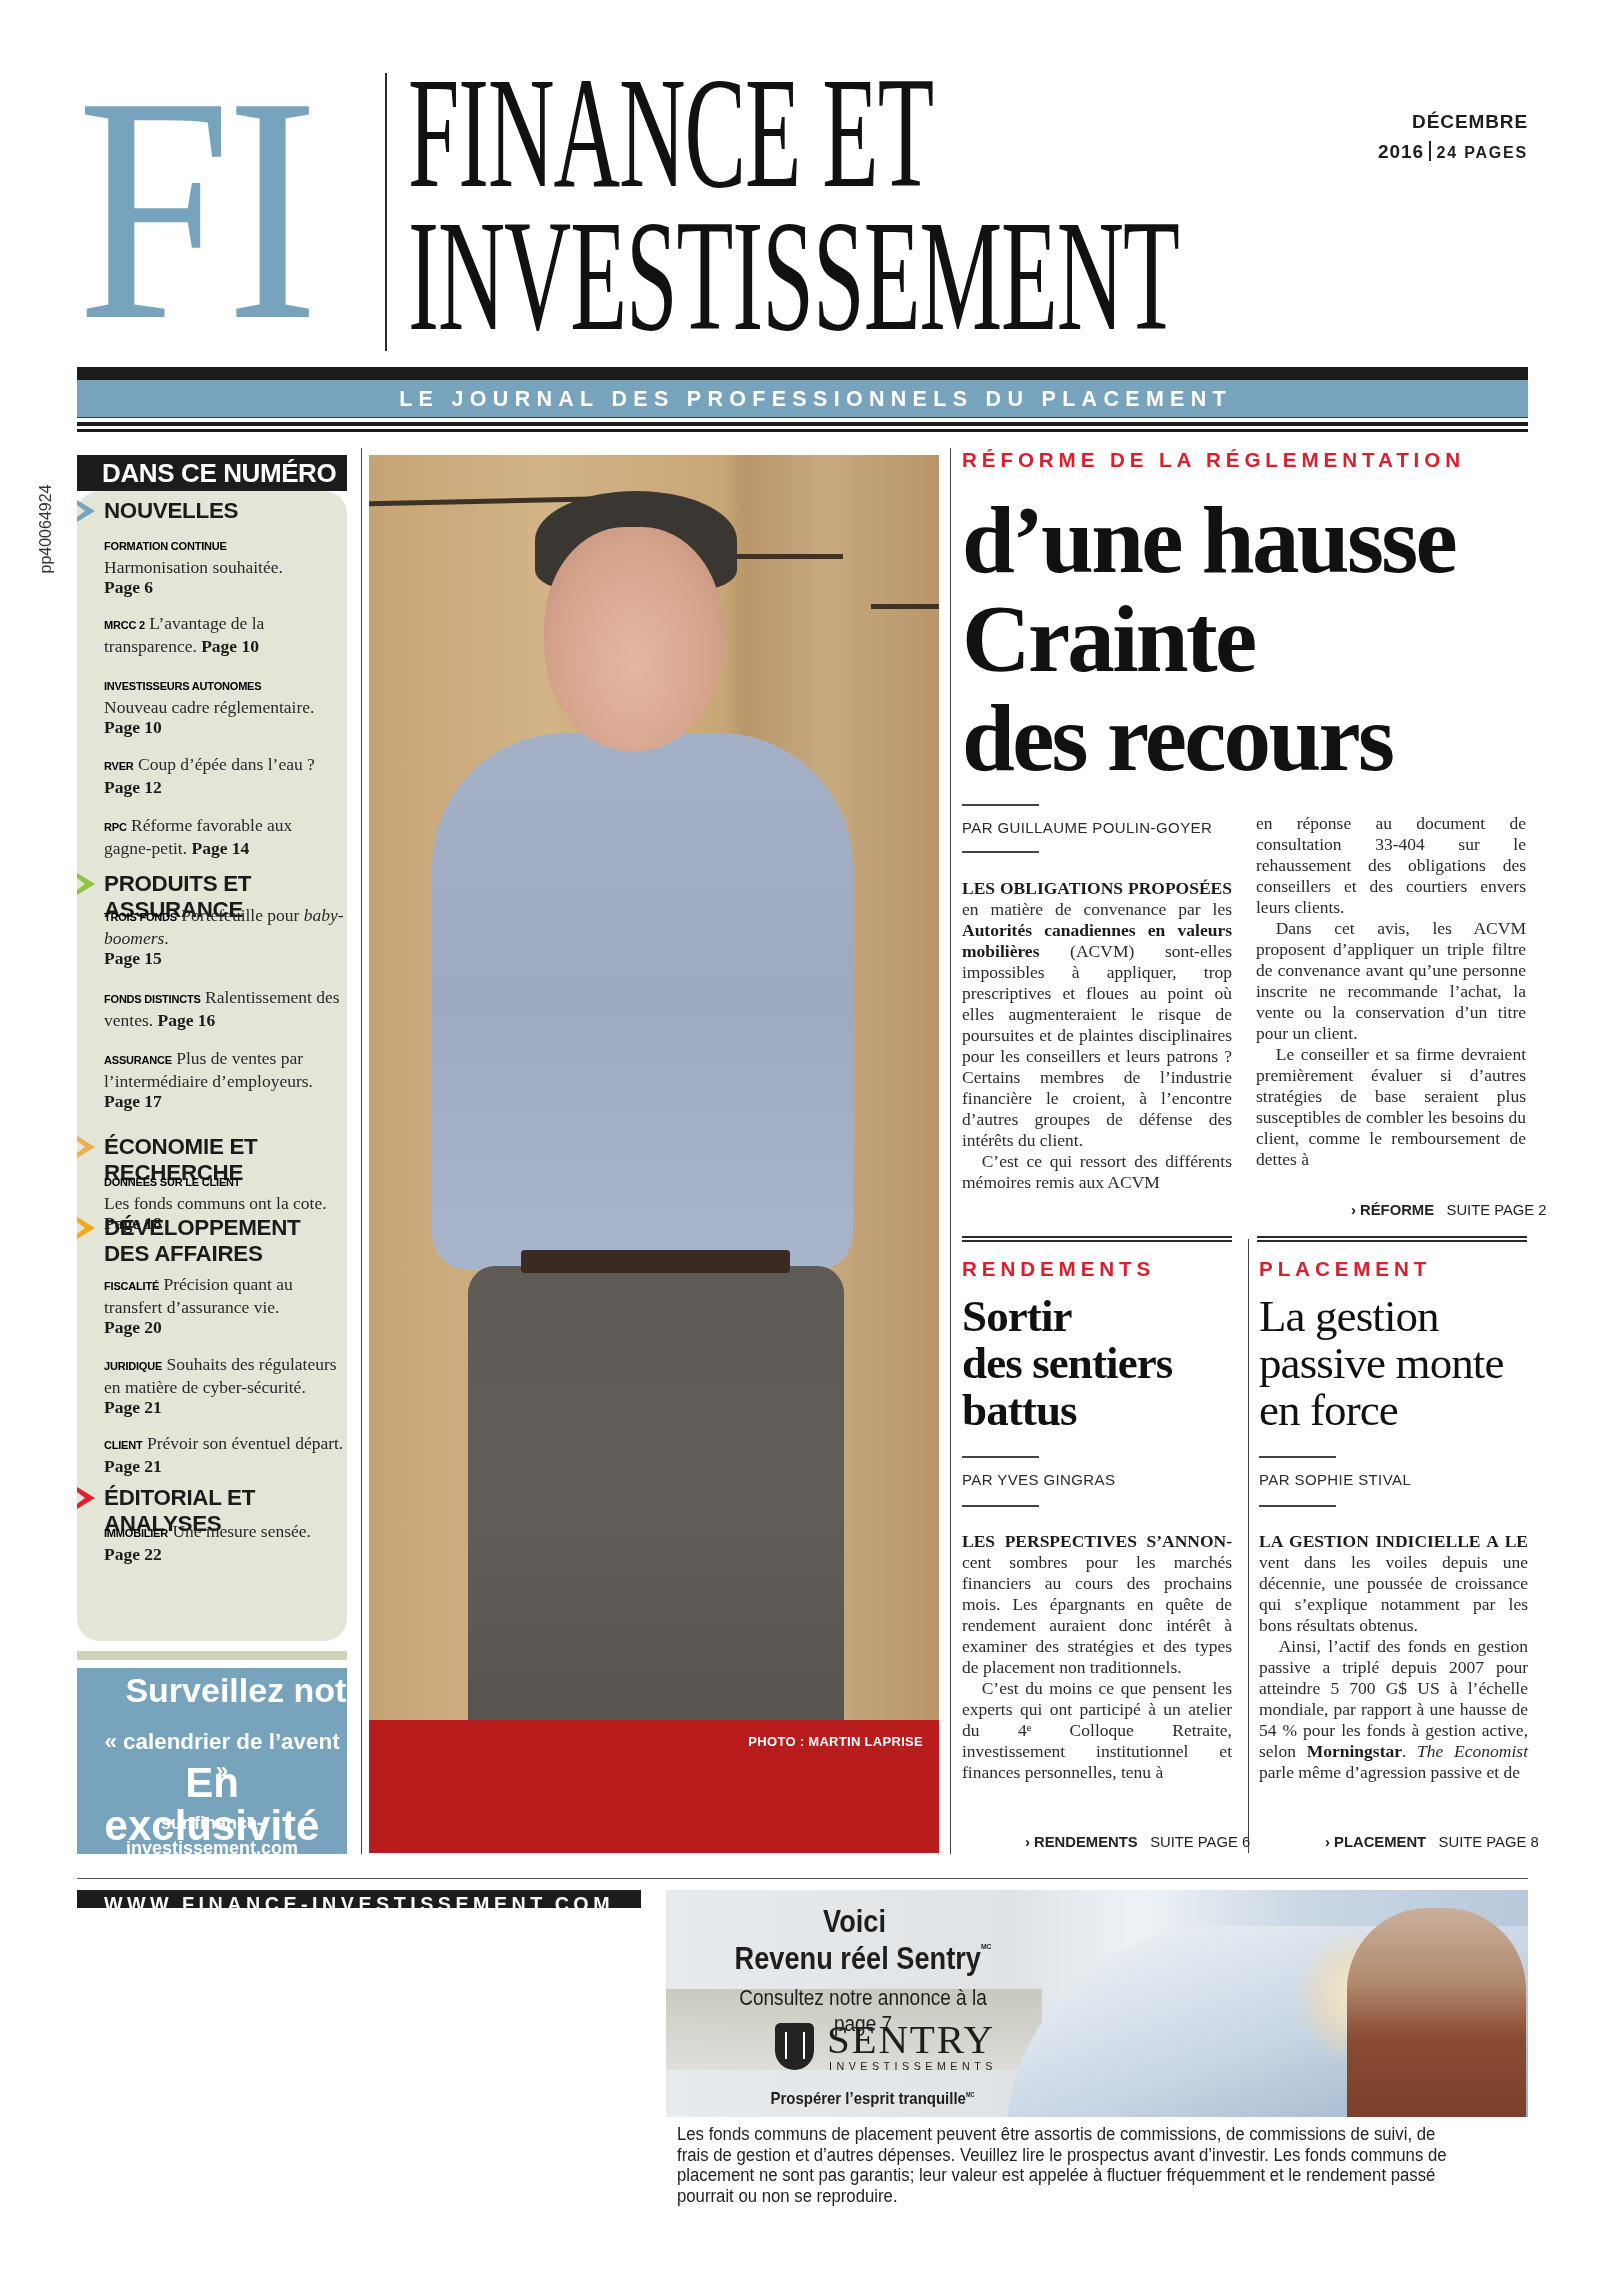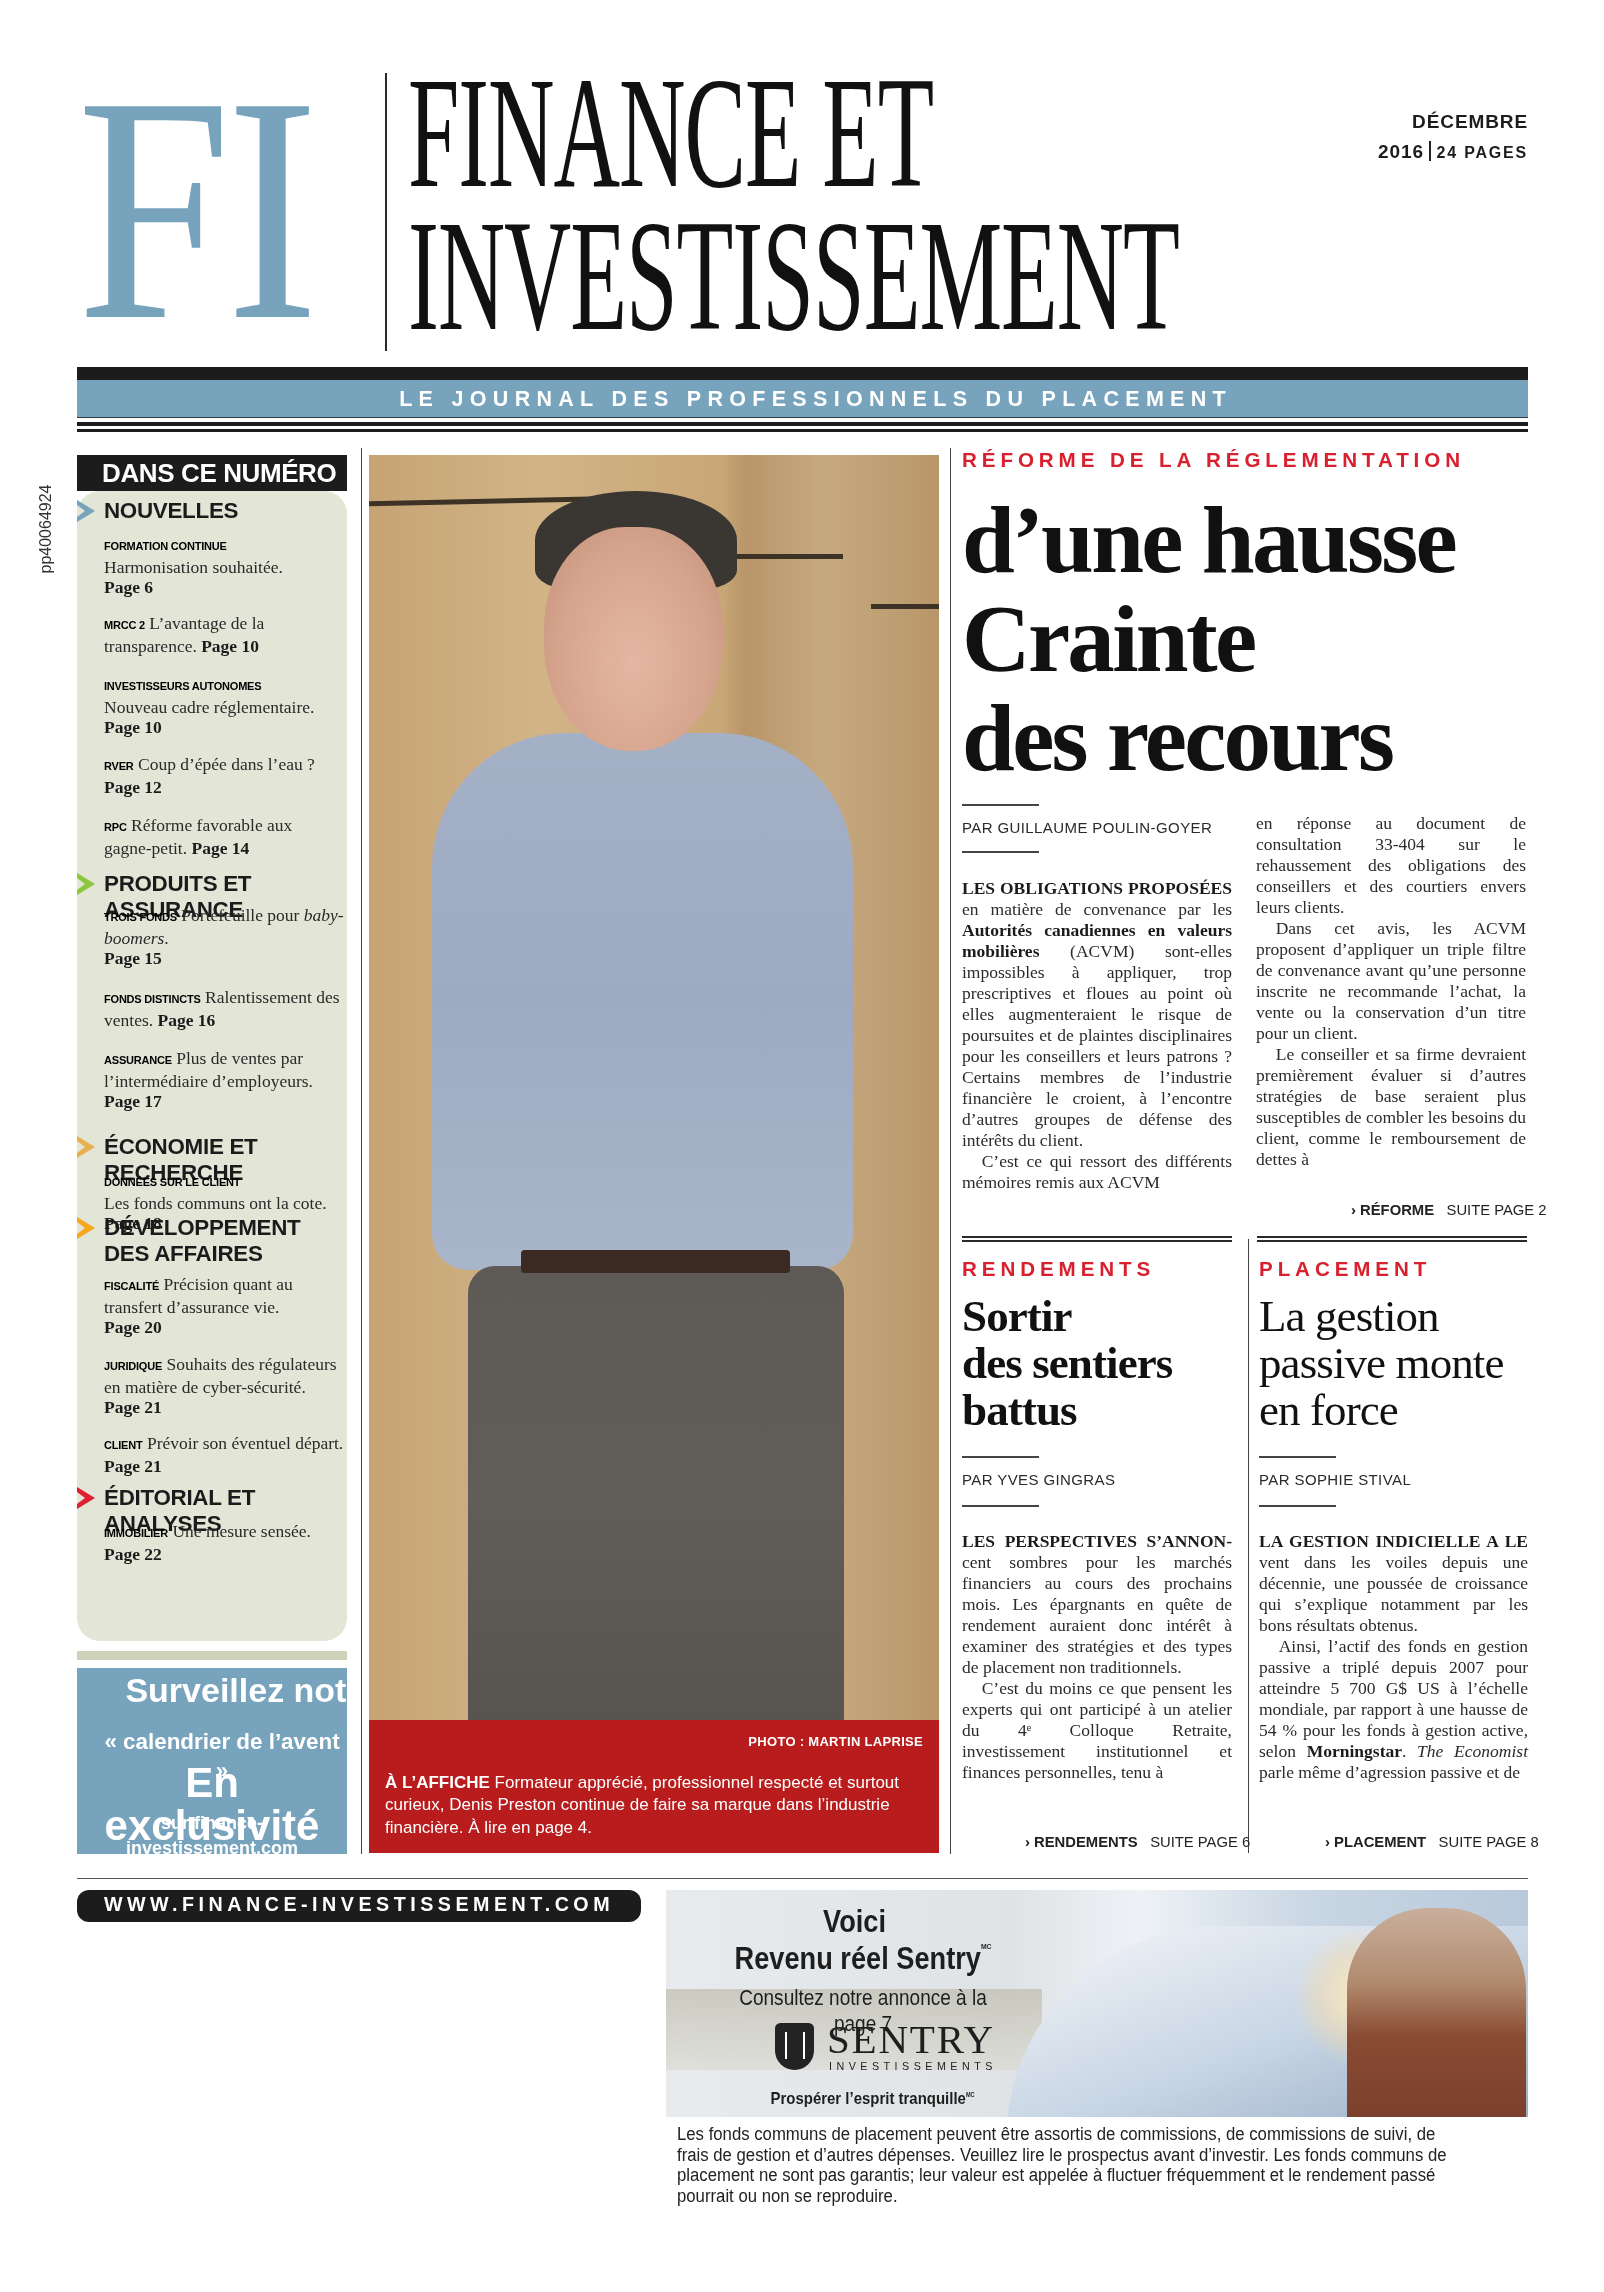--- a/index.html
+++ b/index.html
@@ -96,22 +96,22 @@
   .cont b { font-weight: bold; }
   .cont .suite { margin-left: 12.5px; }
 
   .dbl-rule-1 { position: absolute; height: 1.8px; background: #2a2a2a; }
   .vert-rule-3 { position: absolute; left: 1248px; top: 1239px; width: 0.9px; height: 614px; background: #444; }
   .sub-head { position: absolute; font-family: "Liberation Serif", serif; font-size: 45px; line-height: 47px; color: #111; letter-spacing: -0.9px; }
   .sub-head.bold { font-weight: bold; }
 
   
   .foot-rule { position: absolute; left: 77px; top: 1878px; width: 1451px; height: 0.9px; background: #555; }
-  .url-bar { position: absolute; left: 77px; top: 1890px; width: 564px; height: 32px; background: #1c1c1c; color: #fff;
-    font-family: "Liberation Sans", sans-serif; font-weight: bold; font-size: 19.7px; line-height: 29px; text-align: center; letter-spacing: 4.5px; border-radius: 12px; }
+  .url-bar { position: absolute; left: 77px; top: 1890px; width: 564px; height: 18px; background: #1c1c1c; color: #fff;
+    font-family: "Liberation Sans", sans-serif; font-weight: bold; font-size: 19.7px; line-height: 29px; text-align: center; letter-spacing: 4.5px; }
   .ad { position: absolute; left: 666px; top: 1890px; width: 862px; height: 227px; overflow: hidden;
     background: linear-gradient(90deg, #e8ebee 0%, #dfe3e6 40%, #eef2f6 55%, #c9d6e3 75%, #b8c9db 100%); }
   .ad .field { position: absolute; left: 0; top: 99px; width: 376px; height: 81px; background: linear-gradient(180deg, #b9b5a2, #d9d8cf); opacity: 0.6; }
   .ad .car { position: absolute; left: 340px; top: 36px; width: 555px; height: 215px; border-radius: 215px 36px 0 0;
     background: linear-gradient(160deg, #f5f7f9 0%, #c9d6e5 50%, #8fa7c0 100%); }
   .ad .man { position: absolute; left: 681px; top: 18px; width: 179px; height: 215px; border-radius: 81px 81px 0 0;
     background: linear-gradient(180deg, #c9b09c 0%, #b18a6e 35%, #8a4b33 60%, #7a3f2b 100%); }
   .ad .sun { position: absolute; left: 627px; top: 36px; width: 143px; height: 143px; border-radius: 50%;
     background: radial-gradient(circle, rgba(255,236,190,0.95) 0%, rgba(255,220,160,0.4) 45%, rgba(255,255,255,0) 70%); }
   .ad-text { position: absolute; font-family: "Liberation Sans", sans-serif; color: #1e1e1e; text-align: center; }
@@ -267,24 +267,20 @@
   <div class="panel-line" style="left:304px; top:99px; width:170px"></div>
   <div class="panel-line" style="left:502px; top:149px; width:68px"></div>
   <div class="shirt"></div>
   <div class="pants"></div>
   <div class="belt"></div>
   <div class="hair"></div>
   <div class="head"></div>
 </div>
 <div class="caption-box">
   <div class="credit">PHOTO : MARTIN LAPRISE</div>
-  <div class="caption">
-    <b>À L’AFFICHE</b>
-    <span>Formateur apprécié, professionnel respecté et surtout curieux, Denis Preston continue de faire sa marque dans l’industrie financière. À lire en page 4.</span>
-  </div>
 </div>
 
 <div class="vert-rule-2"></div>
 
 <div class="kicker" style="left:962px; top:448px">RÉFORME DE LA RÉGLEMENTATION</div>
 <div class="lead-head">
   <div>d’une hausse</div>
   <div>Crainte</div>
   <div>des recours</div>
 </div>

